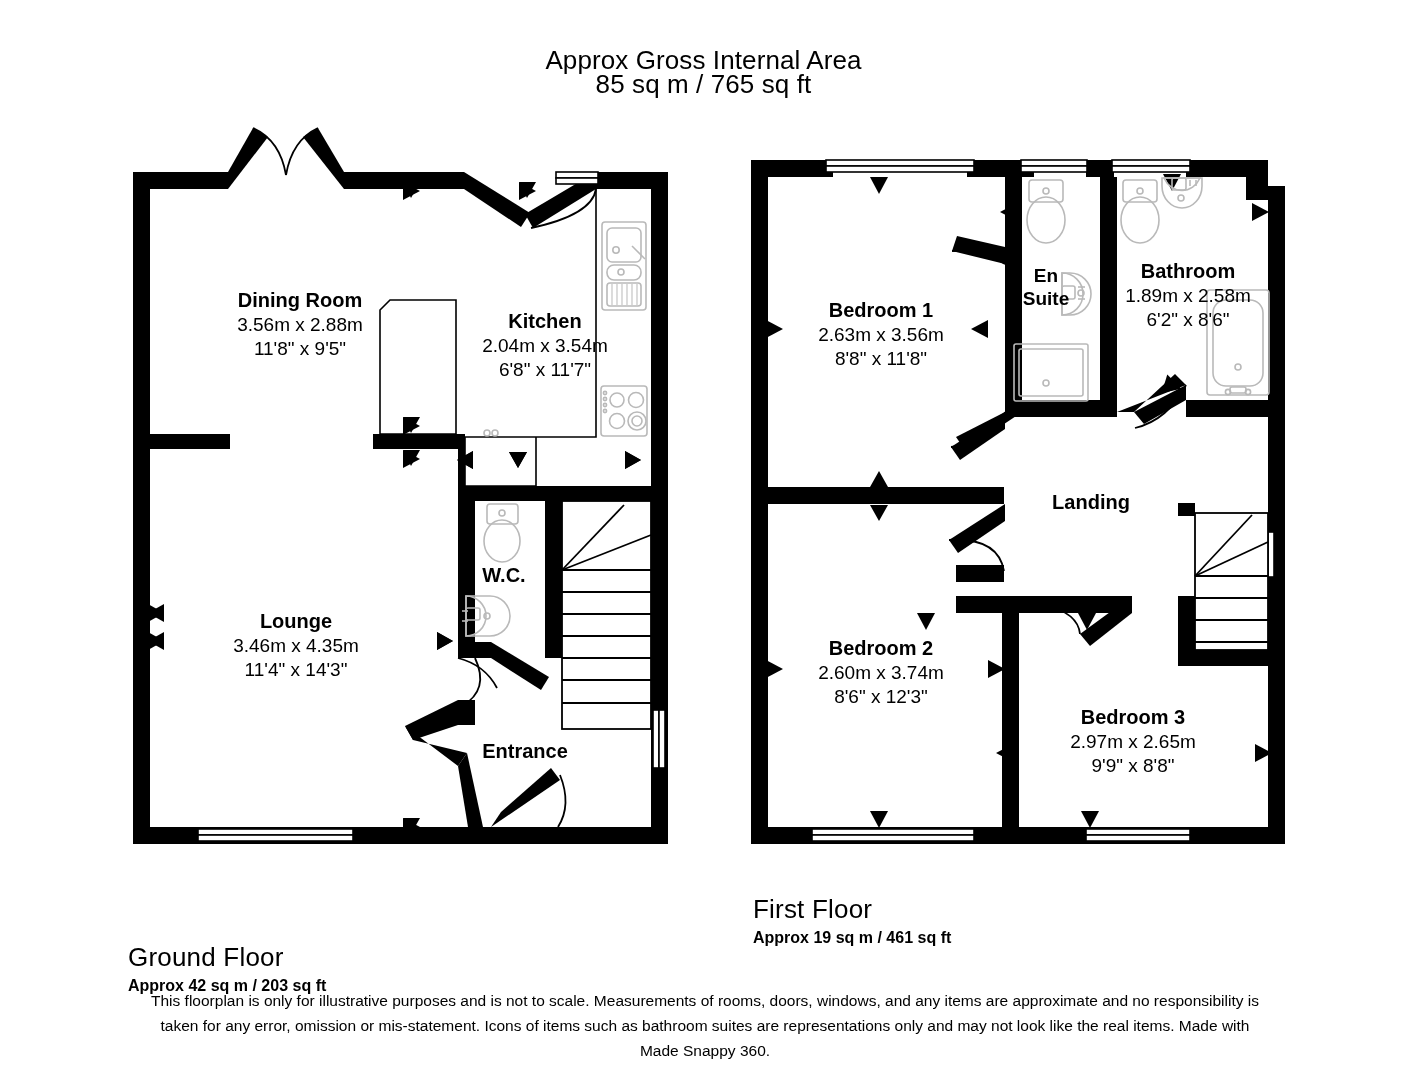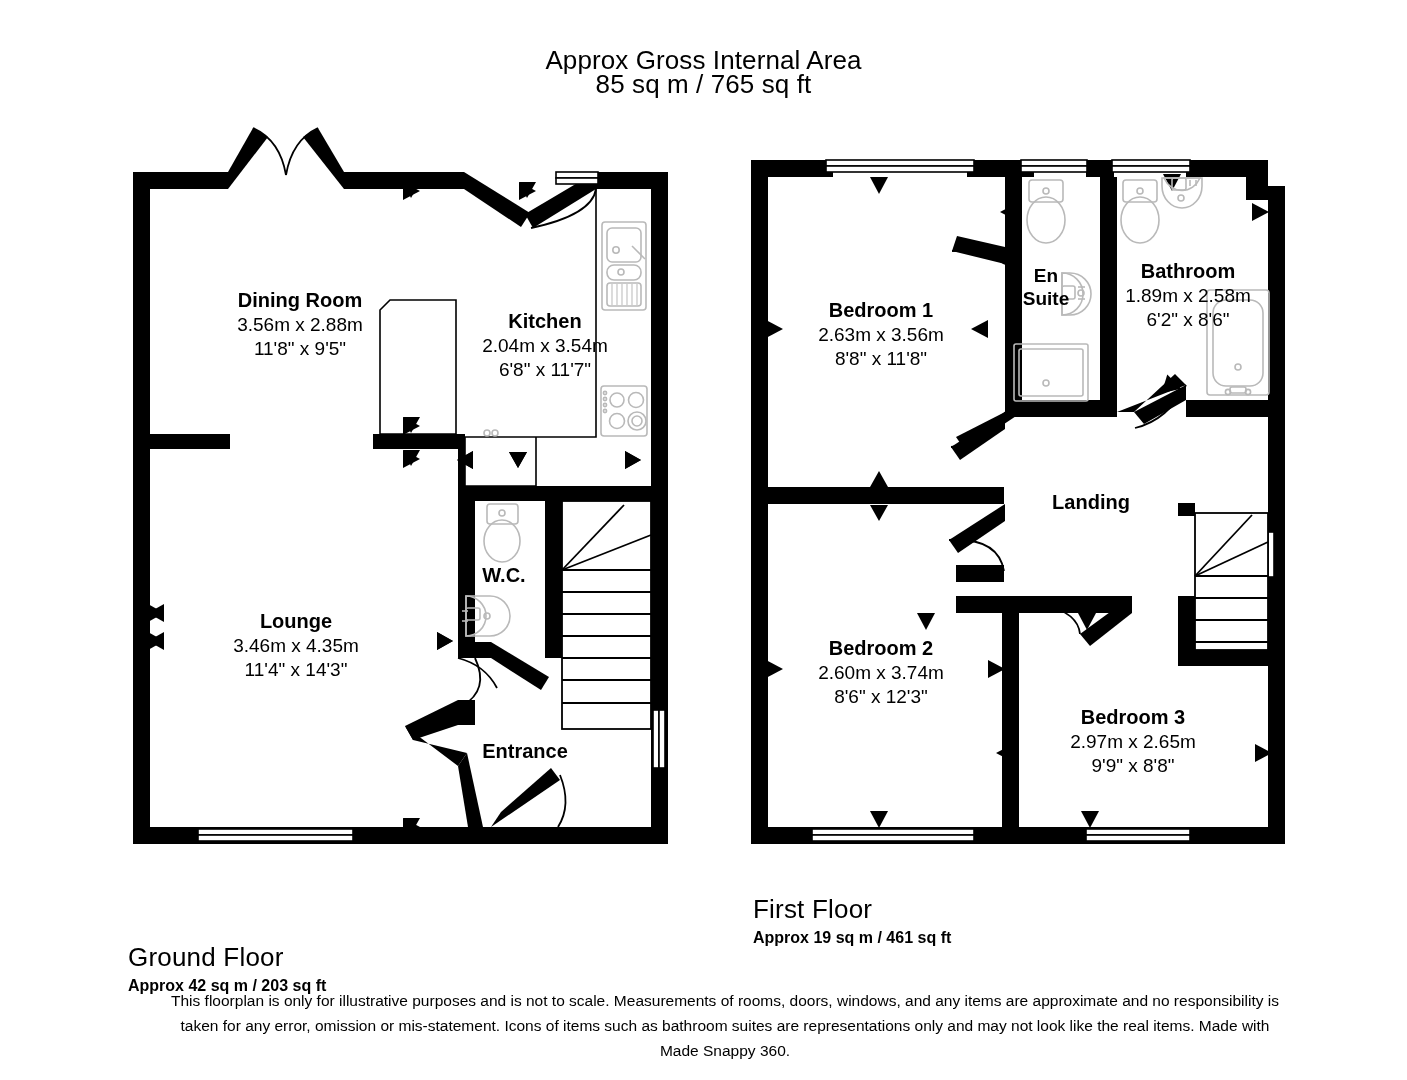--- a/index.html
+++ b/index.html
@@ -56,21 +56,20 @@
   #first-title-block  { left: 753px; top: 893px; }
 
   .disclaimer {
     position: absolute;
     left: 150px;
     top: 988px;
     width: 1110px;
     text-align: center;
     font-size: 15.5px;
     line-height: 25px;
-    margin-left: 20px;
   }
 
   
   text {
     font-family: "Liberation Sans", sans-serif;
     fill: #000;
   }
   .rname {
     font-size: 20px;
     font-weight: bold;

